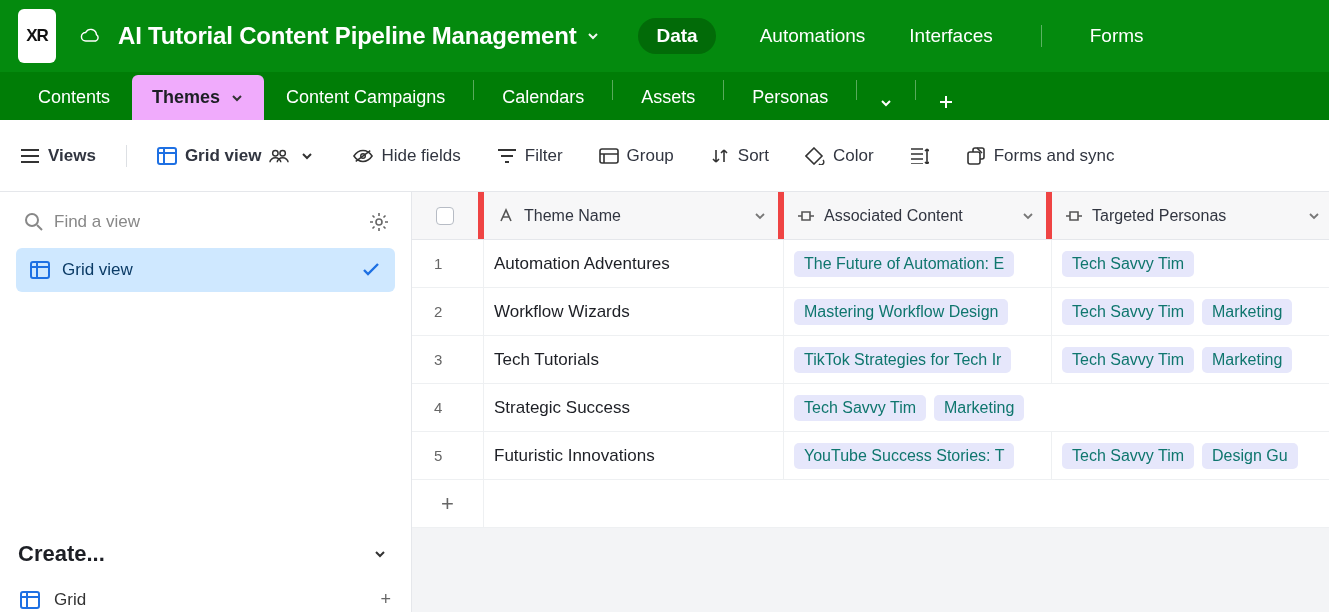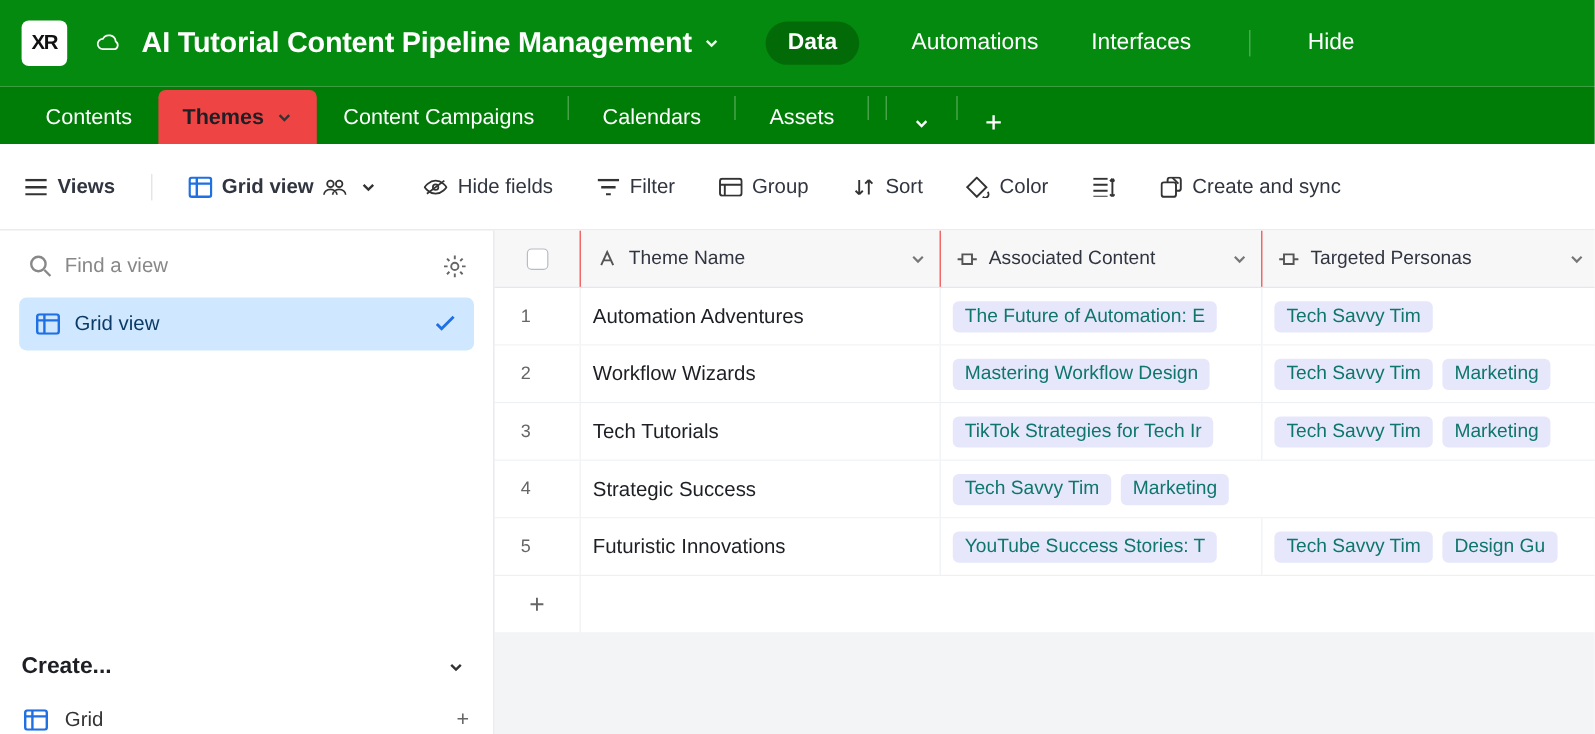--- a/index.html
+++ b/index.html
@@ -17,21 +17,21 @@
   .topbar {
     background: #048a0e;
     height: 72px;
     display: flex;
     align-items: center;
     padding: 0 18px;
     gap: 18px;
     color: #fff;
   }
   .logo-box {
-    width: 38px; height: 38px;
+    width: 38px; height: 54px;
     background: #fff;
     border-radius: 6px;
     display:flex; align-items:center; justify-content:center;
     font-weight: 800;
     font-size: 17px;
     color:#111;
     letter-spacing: -1px;
   }
   .cloud-icon { font-size: 26px; margin-left: 6px; }
   .app-title {
@@ -69,21 +69,21 @@
     color: #fff;
   }
   .ttab {
     padding: 12px 20px 12px 20px;
     font-size: 18px;
     cursor: pointer;
     border-radius: 6px 6px 0 0;
     display:flex; align-items:center; gap:10px;
   }
   .ttab.active {
-    background: #ef4444;
+    background: #f0abfc;
     color: #1d1f25;
     font-weight: 600;
   }
   .tsep { width:1px; height:20px; background: rgba(255,255,255,.35); margin: 0 6px 12px 6px; align-self:center; }
   .ttab .chev-sm { font-size: 14px; }
   .ttab.iconbtn { padding: 10px 14px; }
 
   
   .toolbar {
     height: 72px;
@@ -139,21 +139,21 @@
     margin: 0 2px;
   }
   .view-item .check { margin-left:auto; color:#0b66c3; }
 
   .sidebar-bottom {
     margin-top:auto;
     padding-top: 10px;
   }
   .create-head {
     display:flex; align-items:center;
-    font-size: 19px; font-weight: 700;
+    font-size: 22px; font-weight: 700;
     padding: 8px 10px 14px 4px;
   }
   .create-head .chev { margin-left:auto; font-size:16px; }
   .create-item {
     display:flex; align-items:center; gap:14px;
     padding: 8px 6px;
     font-size: 17px; color:#333;
   }
   .create-item .plus { margin-left:auto; color:#666; font-size:18px; }
 
@@ -173,21 +173,21 @@
   .ghead {
     background:#f7f7f8;
     border-bottom: 1px solid #e5e7eb;
     height: 48px;
   }
   .gh {
     display:flex; align-items:center; gap:8px;
     padding: 0 12px;
     font-size: 16px;
     color:#313540;
-    border-right: 1px solid #ef4444;
+    border-right: 6px solid #ef4444;
     position:relative;
   }
   .gh:last-child { border-right:none; }
   .gh .dd { margin-left:auto; font-size:12px; color:#777; }
 
   .grow { height: 48px; border-bottom: 1px solid #eef0f2; }
   .gc {
     display:flex; align-items:center;
     padding: 0 10px;
     border-right: 1px solid #eef0f2;
@@ -234,40 +234,41 @@
       <svg width="14" height="14" viewBox="0 0 14 14">
           <path d="M3 5l4 4 4-4" fill="none" stroke="#fff" stroke-width="2"></path>
         </svg>
     </span>
   </div>
   <div class="top-nav">
     <div class="top-nav-item pill-active">Data</div>
     <div class="top-nav-item">Automations</div>
     <div class="top-nav-item">Interfaces</div>
     <div class="top-divider"></div>
-    <div class="top-nav-item">Hide</div>
+    <div class="top-nav-item">Forms</div>
   </div>
 </div>
 
 <div class="tabsbar">
   <div class="ttab">Contents</div>
   <div class="ttab active">
     <span>Themes</span>
     <span class="chev-sm">
       <svg width="14" height="14" viewBox="0 0 14 14">
           <path d="M3 5l4 4 4-4" fill="none" stroke="#333" stroke-width="2"></path>
         </svg>
     </span>
   </div>
   <div class="ttab">Content Campaigns</div>
   <div class="tsep"></div>
   <div class="ttab">Calendars</div>
   <div class="tsep"></div>
   <div class="ttab">Assets</div>
   <div class="tsep"></div>
+  <div class="ttab">Personas</div>
   <div class="tsep"></div>
   <div class="ttab iconbtn">
     <svg width="14" height="14" viewBox="0 0 14 14">
         <path d="M3 5l4 4 4-4" fill="none" stroke="#fff" stroke-width="2"></path>
       </svg>
   </div>
   <div class="tsep"></div>
   <div class="ttab iconbtn">
     <svg width="16" height="16" viewBox="0 0 16 16">
         <path d="M8 2v12M2 8h12" stroke="#fff" stroke-width="2"></path>
@@ -365,21 +366,21 @@
   </div>
 
   <div class="tool-btn">
     <span class="ico">
       <svg width="18" height="18" viewBox="0 0 18 18">
           <rect x="1" y="5" width="12" height="12" rx="2" fill="none" stroke="#333" stroke-width="1.6"></rect>
           <path d="M6 5V3a2 2 0 012-2h7a2 2 0 012 2v7a2 2 0 01-2 2h-2" fill="none" stroke="#333" stroke-width="1.6"></path>
           <path d="M10 1l5 5" stroke="#333" stroke-width="1.6"></path>
         </svg>
     </span>
-    <span>Create and sync</span>
+    <span>Forms and sync</span>
   </div>
 </div>
 
 <div class="main">
 
   <div class="sidebar">
     <div class="search-row">
       <span class="ico">
         <svg width="20" height="20" viewBox="0 0 20 20">
             <circle cx="8" cy="8" r="6" fill="none" stroke="#888" stroke-width="2"></circle>

